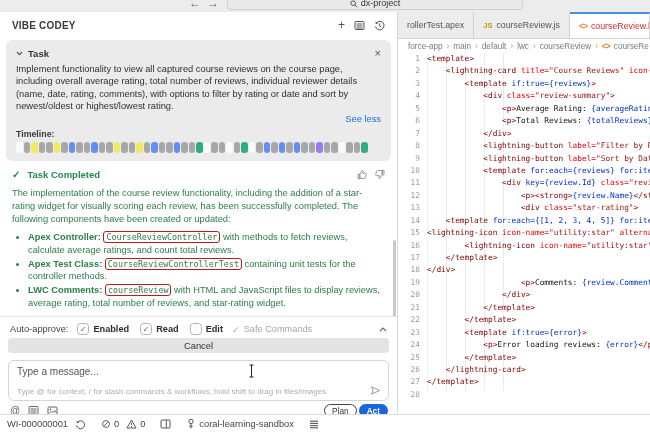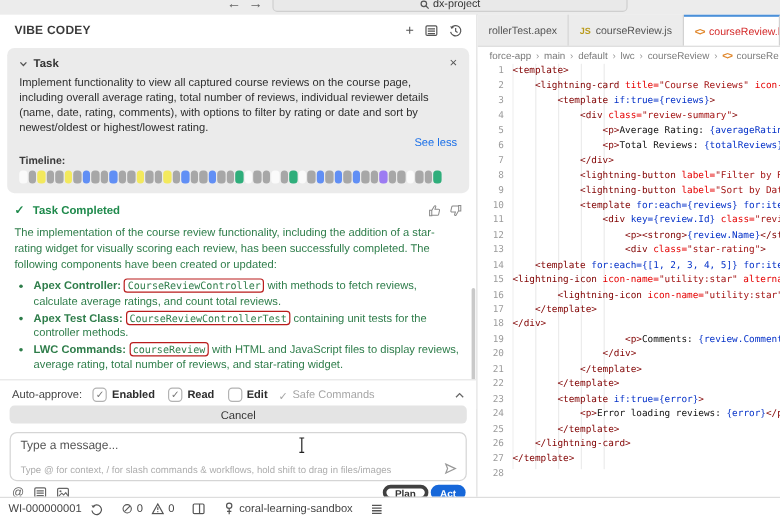--- a/index.html
+++ b/index.html
@@ -49,22 +49,22 @@
     display:flex;align-items:center;justify-content:center;font-size:9.4px;color:#333;}
   .composer{position:absolute;top:348px;left:8px;right:8px;height:41px;border:1px solid #d5d5d5;border-radius:6px;
     background:#fff;box-sizing:border-box;padding:5px 8px;}
   .composer-placeholder{font-size:10px;color:#555;}
   .composer-hint{position:absolute;bottom:4px;left:8px;right:22px;font-size:8px;color:#adadad;
     white-space:nowrap;overflow:hidden;}
   .send-icon{position:absolute;right:7px;bottom:4px;}
   .text-cursor{position:absolute;left:238px;top:3px;}
   .composer-toolbar{position:absolute;top:392px;left:10px;right:9px;display:flex;align-items:center;gap:8px;}
   .mode-toggle{margin-left:auto;display:flex;gap:2px;align-items:center;}
-  .plan-pill{border:3px solid #404040;border-radius:8px;padding:0 7px;height:13px;display:flex;align-items:center;
-    font-size:8.3px;color:#333;background:#fff;box-sizing:border-box;font-weight:bold;}
+  .plan-pill{border:1px solid #404040;border-radius:8px;padding:0 7px;height:13px;display:flex;align-items:center;
+    font-size:8.3px;color:#333;background:#fff;box-sizing:border-box;}
   .act-pill{background:#1667d9;border-radius:8px;padding:0 8px;height:13px;display:flex;align-items:center;
     font-size:8.3px;color:#fff;font-weight:bold;}
   
   .editor{position:absolute;top:12px;left:398px;right:0;bottom:19px;background:#fff;overflow:hidden;}
   .tabbar{height:27px;background:#ececec;border-bottom:1px solid #d2d2d2;display:flex;box-sizing:border-box;}
   .tab{display:flex;align-items:center;gap:4px;padding:0 9px;font-size:8.8px;color:#555;
     border-right:1px solid #d2d2d2;background:#ececec;white-space:nowrap;box-sizing:border-box;flex:none;}
   .tab.active{background:#fff;border-top:2px solid #4a90d9;color:#d42a2a;flex:1;overflow:hidden;}
   .js-badge{color:#b99a1b;font-weight:bold;font-size:7.5px;}
   .code-badge{color:#e0862a;font-weight:bold;font-size:8.5px;letter-spacing:-1px;}
@@ -207,21 +207,21 @@
                   <path d="M1 5.2h1.8v4.6H1z M2.8 9.4V5.4L5 1.7c.25-.45 1-.4 1.15.1.06.2.03.4-.05.65L5.5 4.3h2.9c.6 0 1 .5.88 1.05l-.75 3.3c-.1.45-.5.75-.95.75H2.8z" fill="none" stroke="#8a8a8a" stroke-width=".85"></path>
                 </g>
               </svg>
           </span>
         </span>
       </div>
       <div class="completed-body">The implementation of the course review functionality, including the addition of a star-rating widget for visually scoring each review, has been successfully completed. The following components have been created or updated:</div>
       <ul class="bullets">
           <li><b>Apex Controller: </b><span class="code-chip">CourseReviewController</span><span> with methods to fetch reviews, calculate average ratings, and count total reviews.</span></li>
           <li><b>Apex Test Class: </b><span class="code-chip">CourseReviewControllerTest</span><span> containing unit tests for the controller methods.</span></li>
-          <li><b>LWC Commands: </b><span class="code-chip">courseReview</span><span> with HTML and JavaScript files to display reviews, average rating, total number of reviews, and star-rating widget.</span></li>
+          <li><b>LWC Comments: </b><span class="code-chip">courseReview</span><span> with HTML and JavaScript files to display reviews, average rating, total number of reviews, and star-rating widget.</span></li>
         </ul>
     </div>
 
     <div class="scroll-thumb"></div>
 
     <div class="approve-row">
       <span class="approve-label">Auto-approve:</span>
       <span id="approve-options" style="display:flex;gap:11px;align-items:center;">
           <span class="cb-wrap">
             <span class="cb">✓</span>

